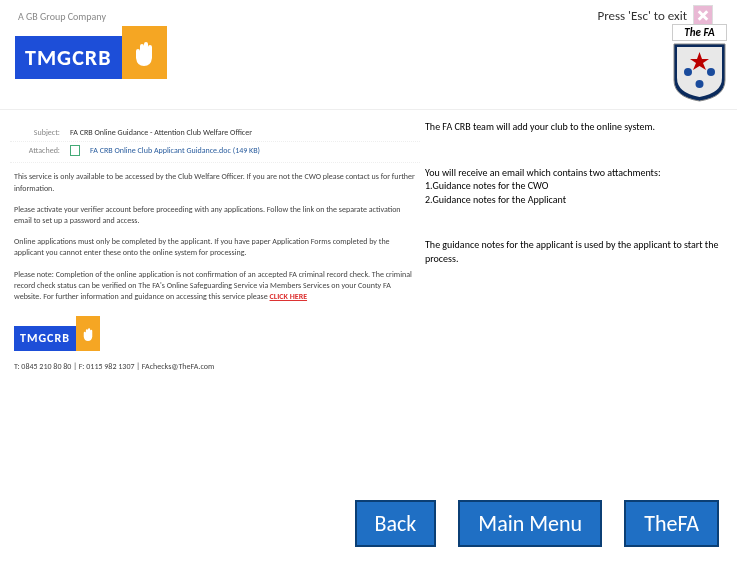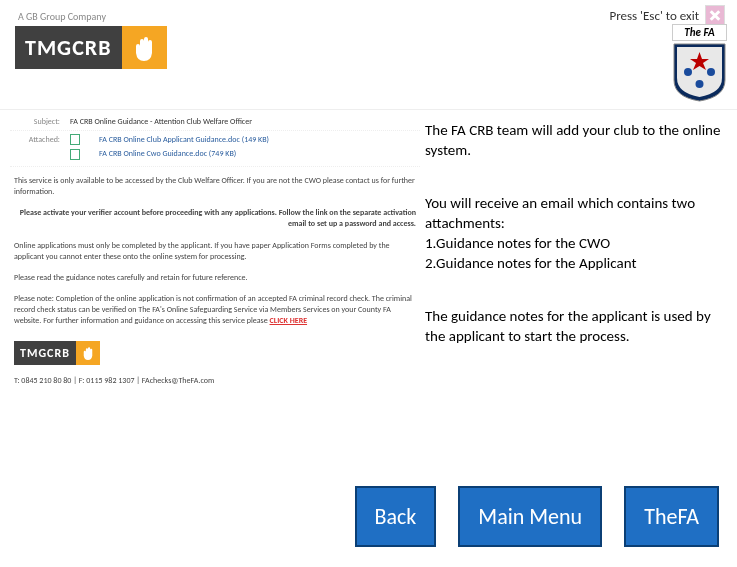--- a/index.html
+++ b/index.html
@@ -12,21 +12,21 @@
     overflow: hidden;
   }
   .header {
     position: relative;
     height: 110px;
     border-bottom: 1px solid #eee;
   }
   .exit-bar {
     position: absolute;
     top: 5px;
-    right: 12px;
+    right: 24px;
     display: flex;
     align-items: center;
     gap: 6px;
     font-size: 13px;
     color: #333;
   }
   .close-btn {
     width: 20px;
     height: 20px;
     background: #e9b8d4;
@@ -74,38 +74,39 @@
     font-size: 10px;
     color: #888;
     margin-bottom: 3px;
     margin-left: 3px;
   }
   .tmg-block {
     display: flex;
     align-items: stretch;
   }
   .tmg-text {
-    background: #404040;
+    background: #1d4ed8;
     color: #fff;
     font-weight: bold;
     font-size: 22px;
     padding: 8px 10px;
     letter-spacing: 1px;
+    margin-top: 10px;
   }
   .tmg-hand {
     width: 45px;
     background: #f5a623;
     display: flex;
     align-items: center;
     justify-content: center;
   }
   .tmg-hand svg { width: 30px; height: 30px; }
   .email-panel {
     position: absolute;
-    top: 113px;
+    top: 124px;
     left: 10px;
     width: 410px;
     height: 320px;
     font-size: 8px;
     color: #555;
     line-height: 1.4;
   }
   .email-panel .row {
     display: flex;
     padding: 3px 0;
@@ -114,21 +115,21 @@
   .email-panel .label {
     width: 60px;
     color: #888;
     text-align: right;
     padding-right: 10px;
   }
   .email-panel .val { flex: 1; color: #333; }
   .attach-item {
     display: inline-flex;
     align-items: center;
-    gap: 19px;
+    gap: 10px;
     margin-right: 12px;
     color: #2a5d9e;
   }
   .attach-icon {
     width: 10px;
     height: 11px;
     background: #fff;
     border: 1px solid #4a7;
     position: relative;
     display: inline-block;
@@ -148,38 +149,38 @@
   .sig-logo .tmg-text { font-size: 12px; padding: 4px 6px; }
   .sig-logo .tmg-hand { width: 24px; }
   .sig-logo .tmg-hand svg { width: 16px; height: 16px; }
   .callouts {
     position: absolute;
     left: 425px;
     top: 120px;
     right: 10px;
   }
   .callout {
-    font-size: 15px;
+    font-size: 10px;
     color: #000;
     line-height: 1.35;
     margin-bottom: 32px;
   }
   .nav-buttons {
     position: absolute;
     bottom: 20px;
     right: 18px;
     display: flex;
     gap: 22px;
   }
   .nav-btn {
     background: #1f6fc4;
     border: 2px solid #0b3f75;
     color: #fff;
     font-size: 22px;
-    padding: 15px 18px;
+    padding: 8px 18px;
     cursor: pointer;
     font-family: Calibri, Arial, sans-serif;
   }
 </style>
 </head>
 <body>
 
 <div class="header">
   <div class="exit-bar">
     <span>Press 'Esc' to exit</span>
@@ -216,31 +217,26 @@
     <div class="label">Subject:</div>
     <div class="val">FA CRB Online Guidance - Attention Club Welfare Officer</div>
   </div>
   <div class="row">
     <div class="label">Attached:</div>
     <div class="val">
       <span class="attach-item">
         <span class="attach-icon"></span>
         <span>FA CRB Online Club Applicant Guidance.doc (149 KB)</span>
       </span>
-      <span class="attach-item">
-        <span class="attach-icon"></span>
-        <span>FA CRB Online Cwo Guidance.doc (749 KB)</span>
-      </span>
     </div>
   </div>
   <div class="email-body">
     <p>This service is only available to be accessed by the Club Welfare Officer. If you are not the CWO please contact us for further information.</p>
-    <p style="font-weight:bold;text-align:right;">Please activate your verifier account before proceeding with any applications. Follow the link on the separate activation email to set up a password and access.</p>
+    <p style="font-weight:normal;">Please activate your verifier account before proceeding with any applications. Follow the link on the separate activation email to set up a password and access.</p>
     <p>Online applications must only be completed by the applicant. If you have paper Application Forms completed by the applicant you cannot enter these onto the online system for processing.</p>
-    <p>Please read the guidance notes carefully and retain for future reference.</p>
     <p>
       <span>Please note: Completion of the online application is not confirmation of an accepted FA criminal record check. The criminal record check status can be verified on The FA's Online Safeguarding Service via Members Services on your County FA website. For further information and guidance on accessing this service please </span><span class="click-here">CLICK HERE</span>
     </p>
     <div class="signature">
       <div class="sig-logo">
         <div class="tmg-text">TMGCRB</div>
         <div class="tmg-hand">
           <svg viewBox="0 0 30 30">
               <path d="M15 28 Q8 28 7 20 L7 13 Q7 11 9 11 Q11 11 11 13 L11 8 Q11 6 13 6 Q15 6 15 8 L15 6 Q15 4 17 4 Q19 4 19 6 L19 9 Q19 7 21 7 Q23 7 23 9 L23 20 Q22 28 15 28 Z" fill="#fff"></path>
             </svg>

